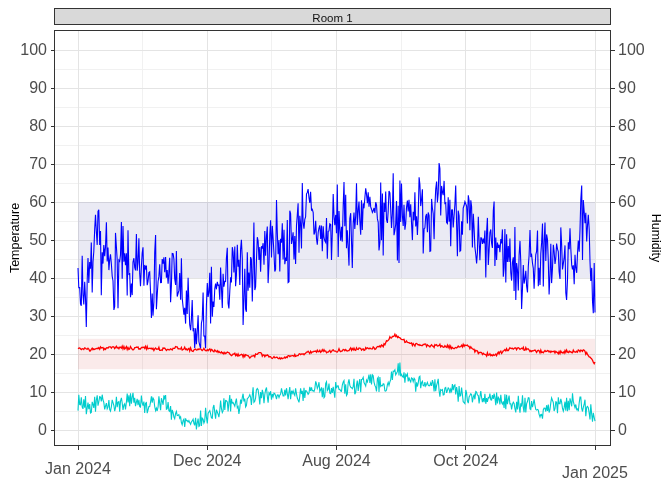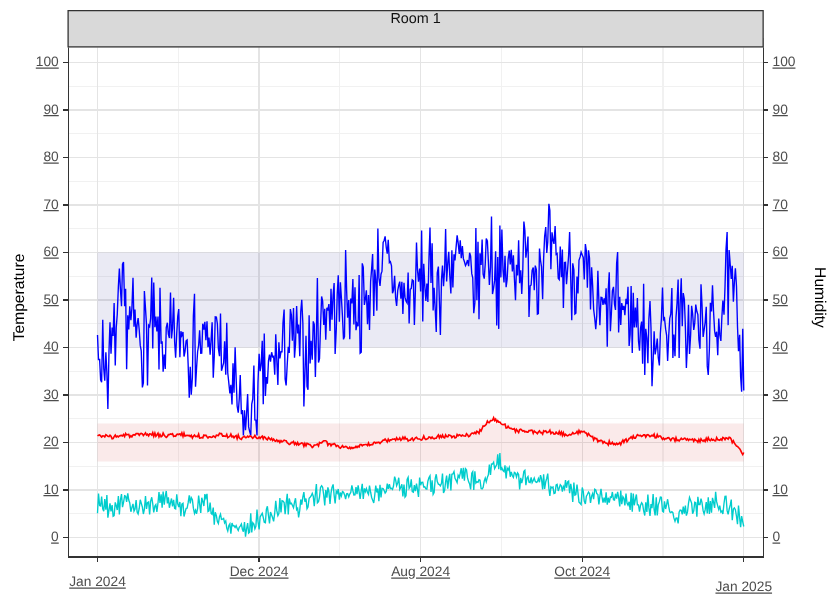--- a/index.html
+++ b/index.html
@@ -1,26 +1,26 @@
 <!DOCTYPE html>
 <html><head>
 <meta charset="utf-8">
 <style>
   html,body{margin:0;padding:0;background:#fff;}
   #fig{position:relative;width:672px;height:480px;background:#ffffff;
        font-family:"Liberation Sans", sans-serif;overflow:hidden;}
   #chart-svg{position:absolute;left:0;top:0;}
-  .strip{position:absolute;left:54px;top:8px;width:557px;height:30px;
+  .strip{position:absolute;left:54px;top:8px;width:557px;height:17px;
          background:#d9d9d9;border:1px solid #333;box-sizing:border-box;
-         display:flex;align-items:flex-start;justify-content:center;}
+         display:flex;align-items:flex-end;justify-content:center;}
   .strip-title{font-size:11.5px;color:#111;}
   .axis-title{position:absolute;font-size:12.5px;color:#000;white-space:nowrap;}
   #left-axis-title{left:15px;top:238px;transform:translate(-50%,-50%) rotate(-90deg);}
   #right-axis-title{left:656px;top:238px;transform:translate(-50%,-50%) rotate(90deg);}
-  .tick-label{position:absolute;font-size:11px;color:#4d4d4d;white-space:nowrap;text-decoration:underline;}
+  .tick-label{position:absolute;font-size:16px;color:#4d4d4d;white-space:nowrap;}
   .tick-label.yl{transform:translate(-100%,-50%);}
   .tick-label.yr{transform:translate(0,-50%);}
   .tick-label.xb{transform:translate(-50%,0);}
 </style>
 </head>
 <body>
 
 <div id="fig">
   <svg id="chart-svg" width="672" height="480" viewBox="0 0 672 480">
       <rect x="54" y="30" width="557" height="416" fill="#ffffff"></rect>

